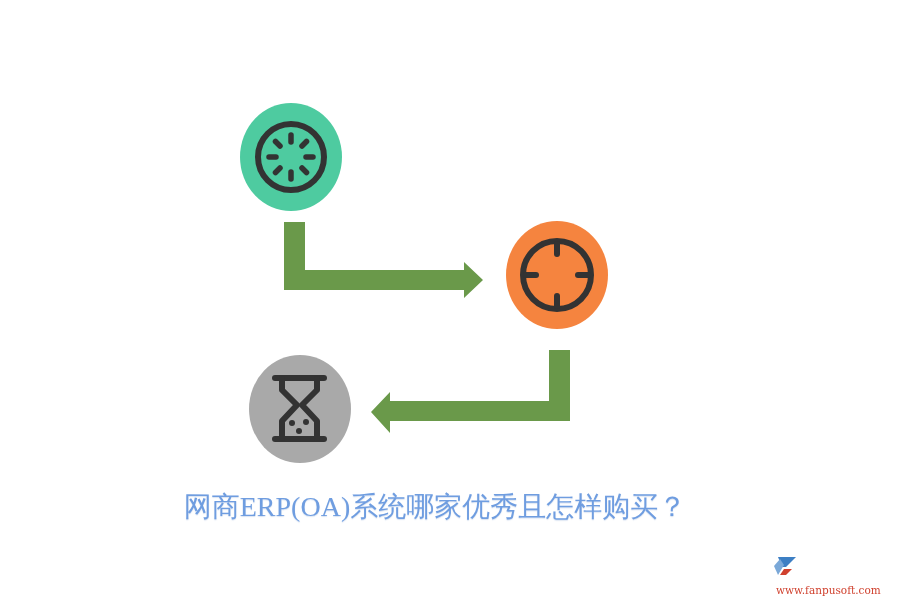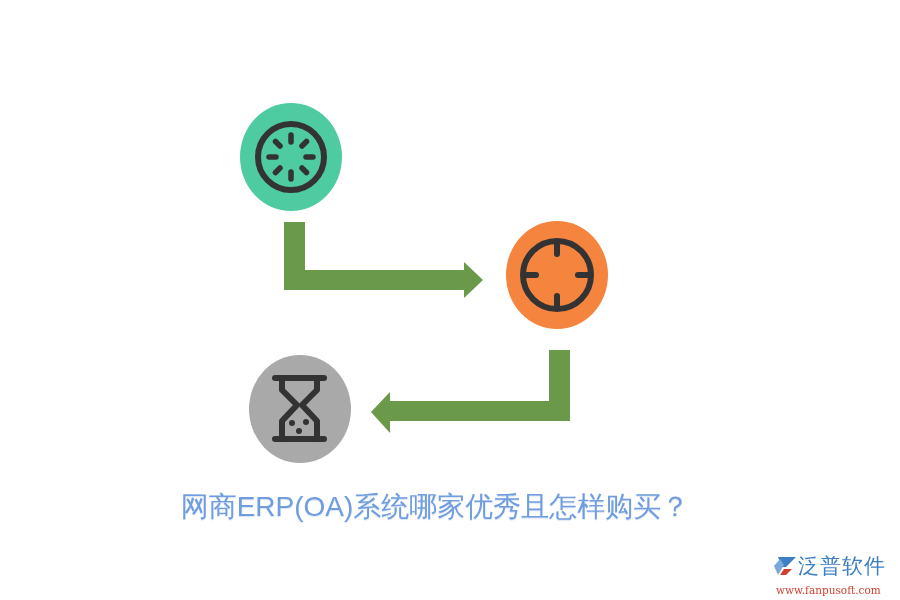--- a/index.html
+++ b/index.html
@@ -1,20 +1,20 @@
 <!DOCTYPE html>
 <html><head>
   <meta charset="utf-8">
   <style>
     html, body { margin: 0; padding: 0; }
     body { width: 900px; height: 600px; background: #ffffff; position: relative; overflow: hidden; font-family: "DejaVu Sans", sans-serif; }
     .diagram { position: absolute; left: 0; top: 0; width: 900px; height: 600px; }
     .title {
       position: absolute; left: 0; top: 488px; width: 870px; text-align: center;
-      font-family: Liberation Sans, sans-serif; font-size: 28px; color: #6f9de0; letter-spacing: 0px;
+      font-family: Liberation Serif, serif; font-size: 28px; color: #6f9de0; letter-spacing: 0px;
       text-shadow: 0 1px 1px rgba(100,140,200,0.25);
     }
     .logo { position: absolute; left: 768px; top: 552px; width: 130px; height: 44px; }
     .logo-name { position: absolute; left: 30px; top: 0px; font-size: 21px; color: #3d7fc4; font-family: "DejaVu Sans", sans-serif; letter-spacing: 1px; }
     .logo-url { position: absolute; left: 8px; top: 32px; font-size: 10.5px; color: #d0412e; font-family: "DejaVu Serif", serif; }
     .logo-mark { position: absolute; left: 4px; top: 3px; width: 26px; height: 22px; }
   </style>
 </head>
 <body>
 
@@ -72,15 +72,14 @@
 </svg>
 
 <div class="title">网商ERP(OA)系统哪家优秀且怎样购买？</div>
 
 <div class="logo">
   <svg class="logo-mark" viewBox="0 0 26 22" xmlns="http://www.w3.org/2000/svg">
     <path d="M6 2 H24 L14 12 H10 Z" fill="#3d7fc4"></path>
     <path d="M2 11 L8 4 L12 10 L6 20 Z" fill="#7aa8d8"></path>
     <path d="M12 14 L20 14 L14 20 L8 20 Z" fill="#d0412e"></path>
   </svg>
-  <div class="logo-name">泛普软件</div>
   <div class="logo-url">www.fanpusoft.com</div>
 </div>
 
 </body></html>

